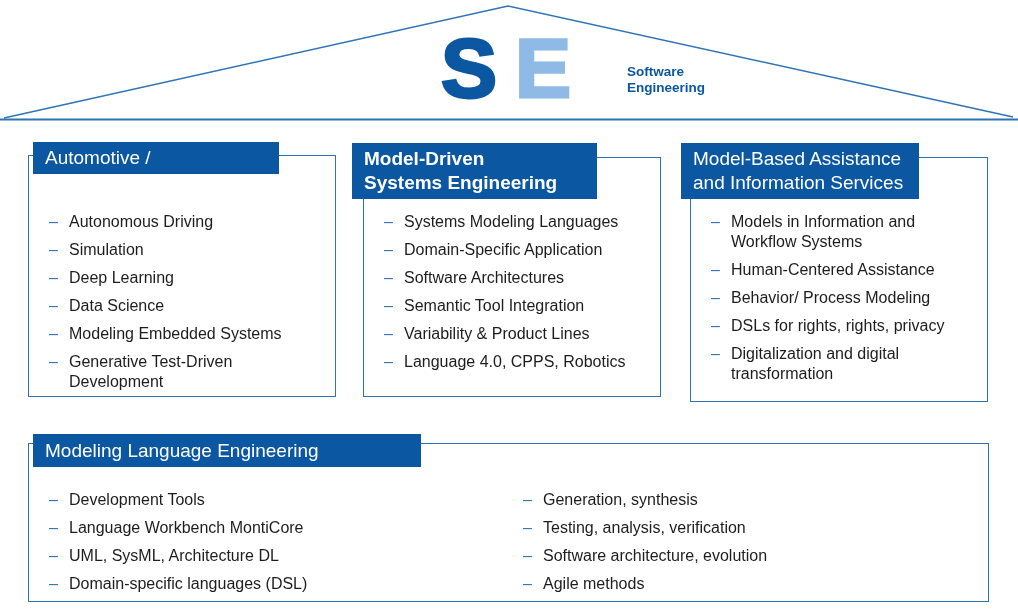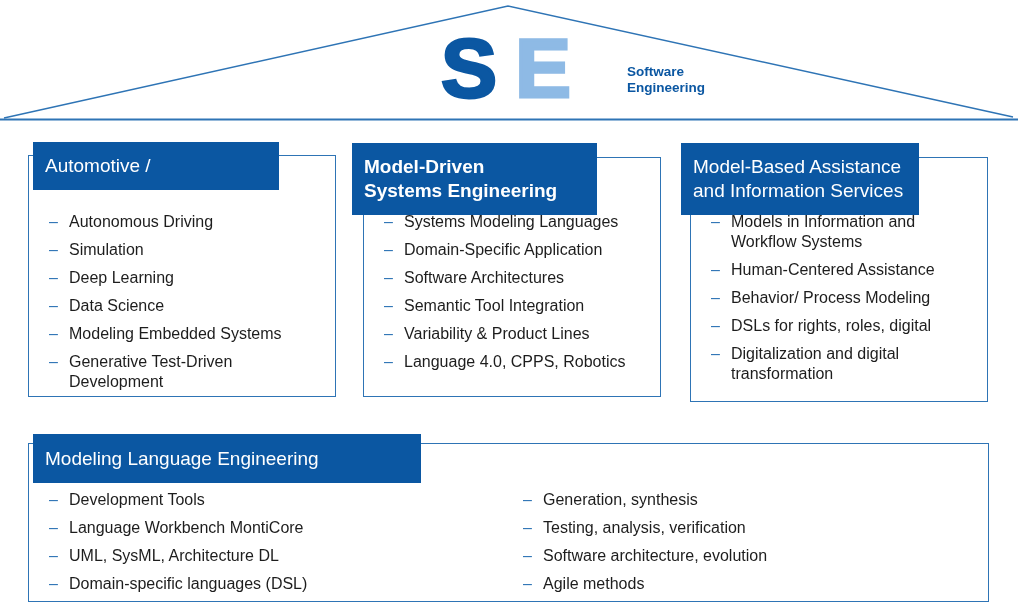--- a/index.html
+++ b/index.html
@@ -17,21 +17,21 @@
   .logo-caption{position:absolute;left:580px;top:64px;color:#0B57A2;
     font-size:13.5px;font-weight:bold;line-height:16px;margin-left:47px;}
   
   .cbox{position:absolute;background:#ffffff;border:1.5px solid #2E74B5;box-sizing:border-box;}
   .b1{left:28px;top:155px;width:308px;height:242px;}
   .b2{left:363px;top:157px;width:298px;height:240px;}
   .b3{left:690px;top:157px;width:298px;height:245px;}
   .b4{left:28px;top:443px;width:961px;height:159px;}
   
   .hdr{position:absolute;background:#0B57A2;color:#ffffff;font-size:19px;
-    line-height:24px;padding:12px 12px;box-sizing:border-box;z-index:2;}
+    line-height:24px;padding:4px 12px;box-sizing:border-box;z-index:2;}
   .h1{left:33px;top:142px;width:246px;}
   .h2{left:352px;top:143px;width:245px;font-weight:bold;}
   .h3{left:681px;top:143px;width:238px;}
   .h4{left:33px;top:434px;width:388px;line-height:25px;}
   
   ul.items{list-style:none;margin:0;padding:0;position:absolute;}
   .l1{left:20px;top:56px;width:272px;}
   .l2{left:20px;top:54px;width:264px;}
   .l3{left:20px;top:54px;width:264px;}
   .l4a{left:20px;top:46px;width:450px;}
@@ -139,21 +139,21 @@
       <li>
           <span class="dash">–</span>
           <span class="t">Human-Centered Assistance</span>
         </li>
       <li>
           <span class="dash">–</span>
           <span class="t">Behavior/ Process Modeling</span>
         </li>
       <li>
           <span class="dash">–</span>
-          <span class="t">DSLs for rights, roles, digital</span>
+          <span class="t">DSLs for rights, rights, privacy</span>
         </li>
       <li>
           <span class="dash">–</span>
           <span class="t">Digitalization and digital transformation</span>
         </li>
     </ul>
   </div>
 
   <div class="cbox b4">
     <ul class="items l4a">

